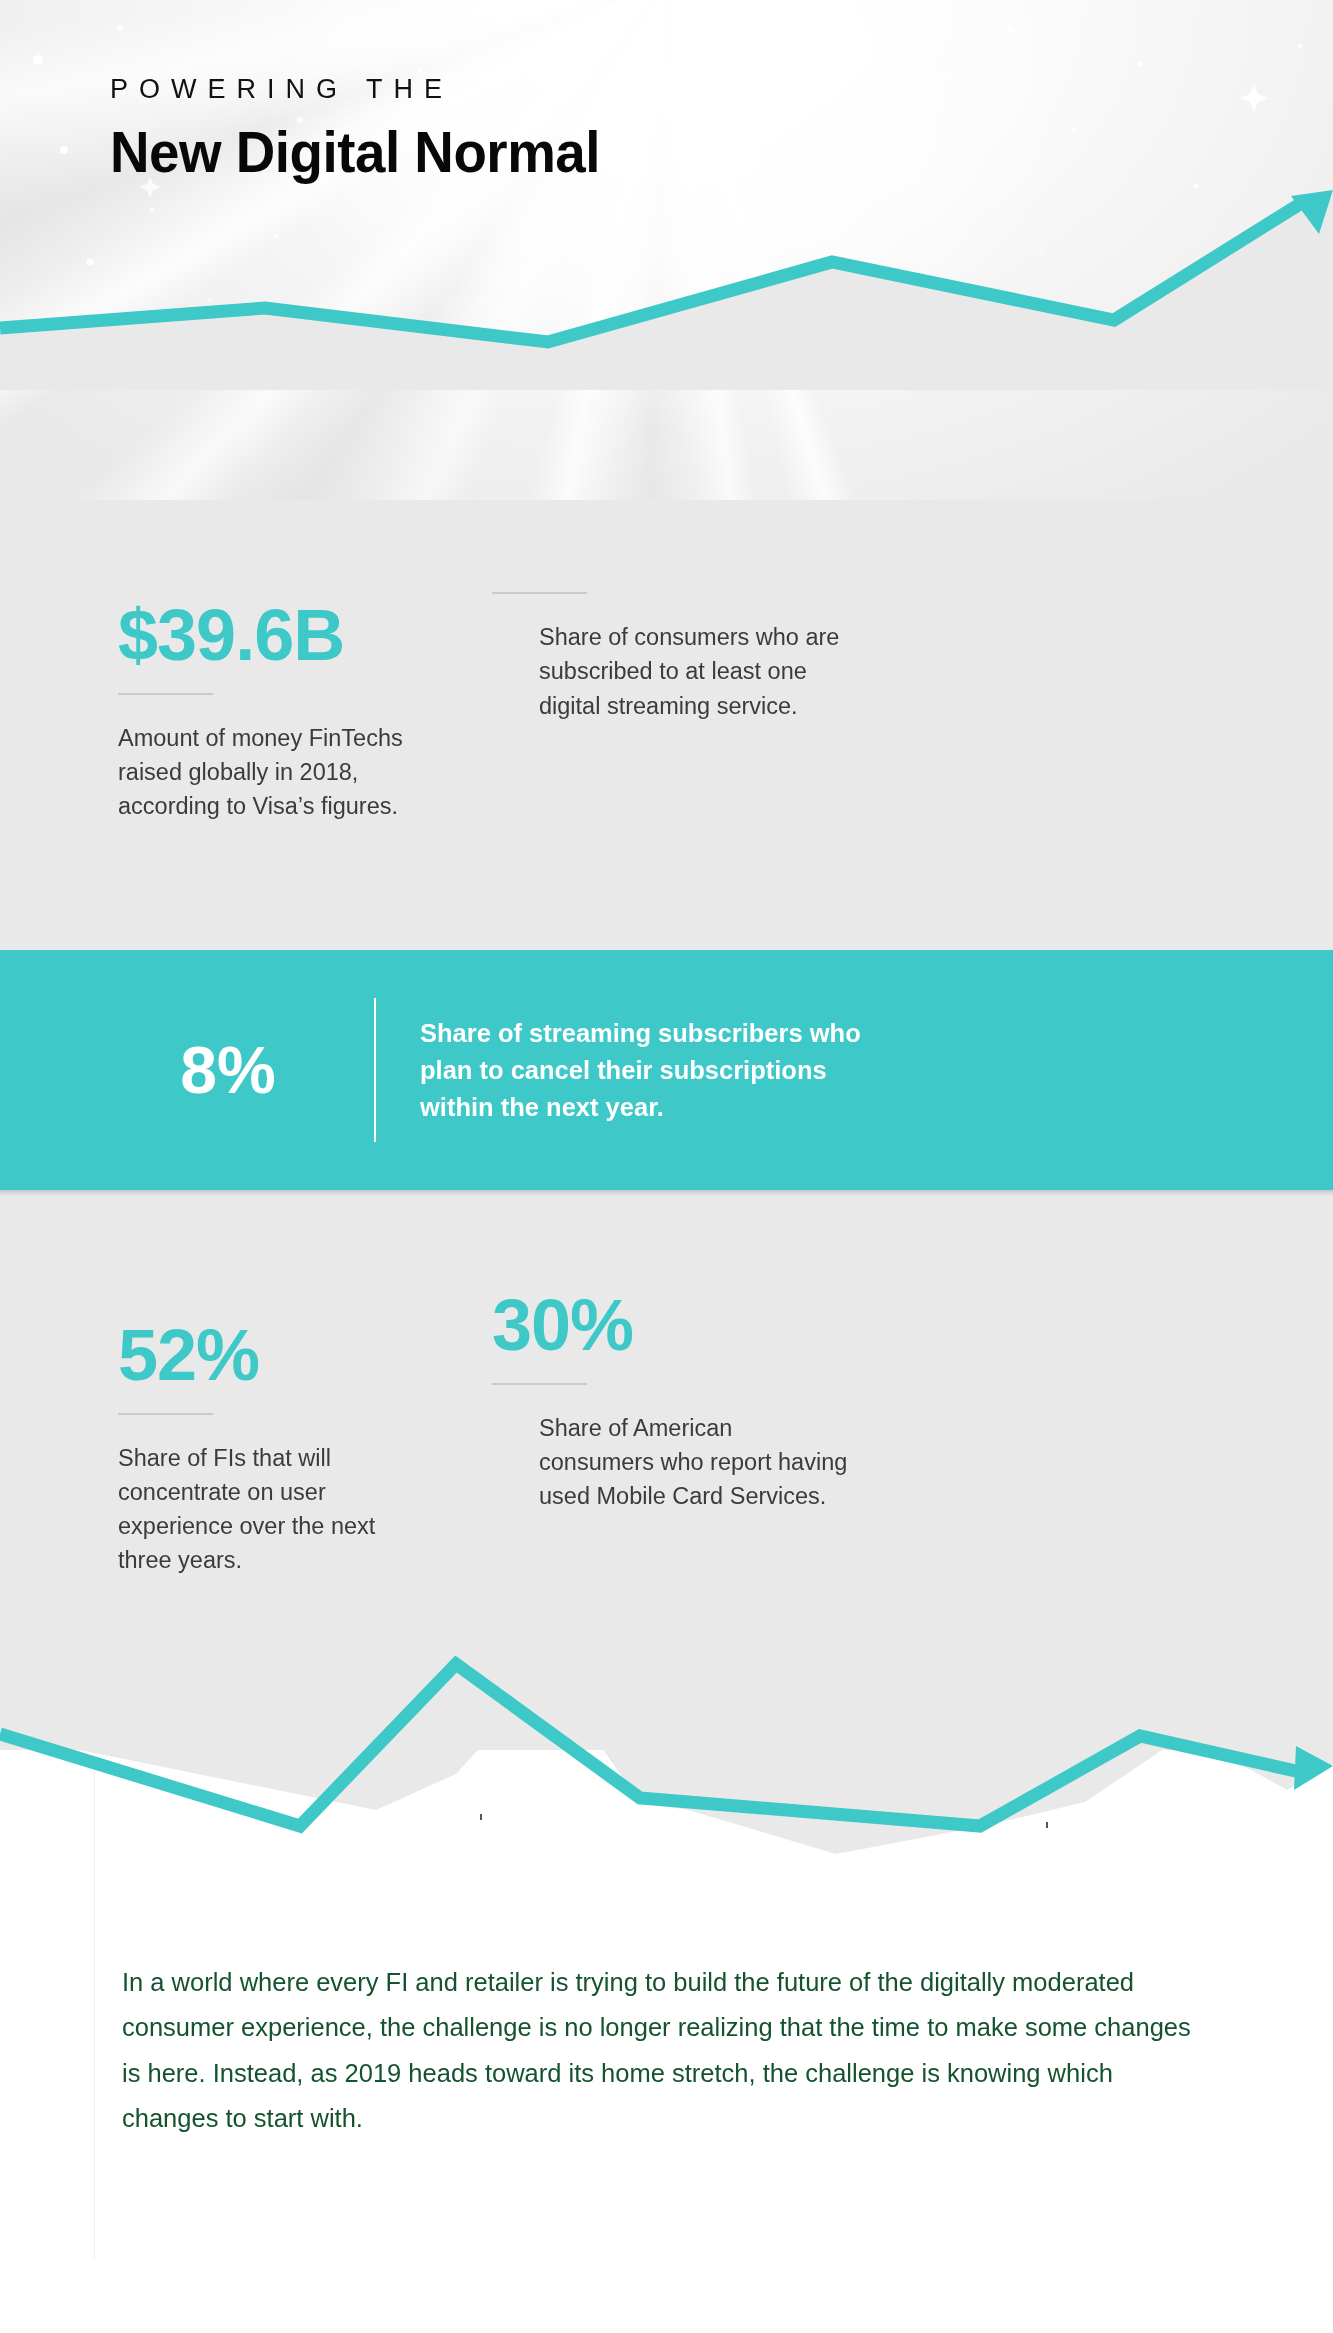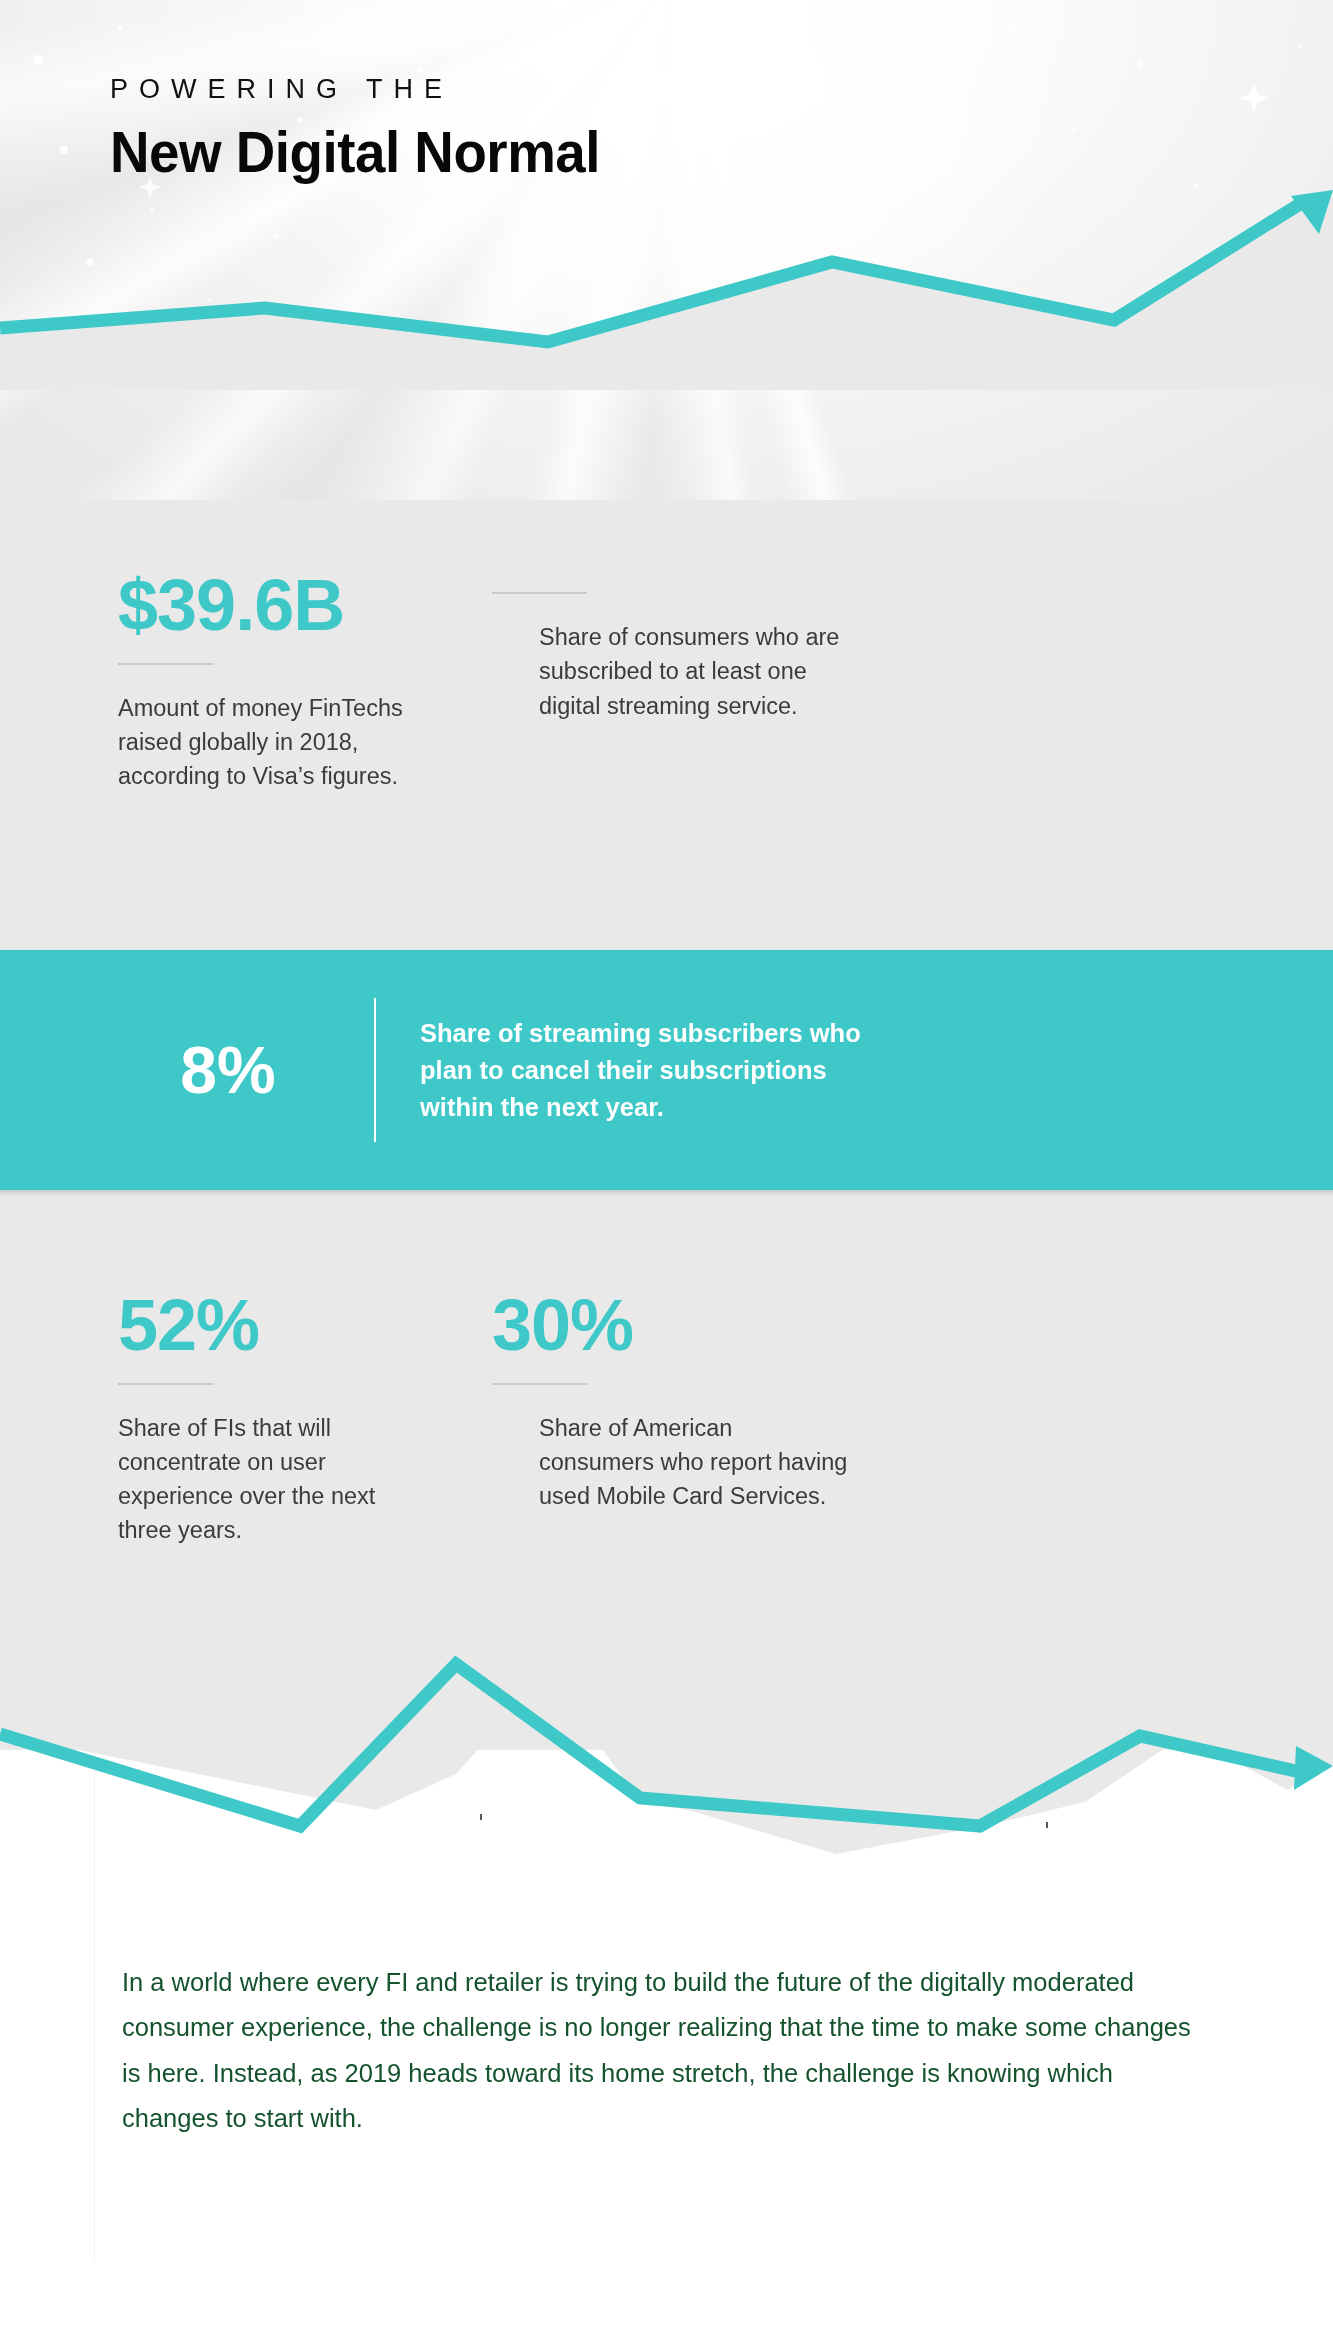--- a/index.html
+++ b/index.html
@@ -117,21 +117,21 @@
   .zig { position:absolute; left:0; pointer-events:none; }
   #zig-top { top:190px; width:1333px; height:200px; z-index:5; }
   #zig-bottom { top:1650px; width:1333px; height:280px; z-index:5; }
 
   
   .stats-row { position:absolute; left:0; width:1333px; z-index:4; }
   #row-1 { top:570px; }
   #row-2 { top:1290px; }
 
   .stat { position:absolute; width:440px; }
-  .stat.col-l { left:118px; }
+  .stat.col-l { left:118px;margin-top:30px; }
   .stat.col-r { left:492px; }
 
   .stat-number {
     color:#3ec8c8;
     font-size:72px;
     font-weight:700;
     line-height:0.98;
     letter-spacing:-1px;
   }
   .stat-rule {

